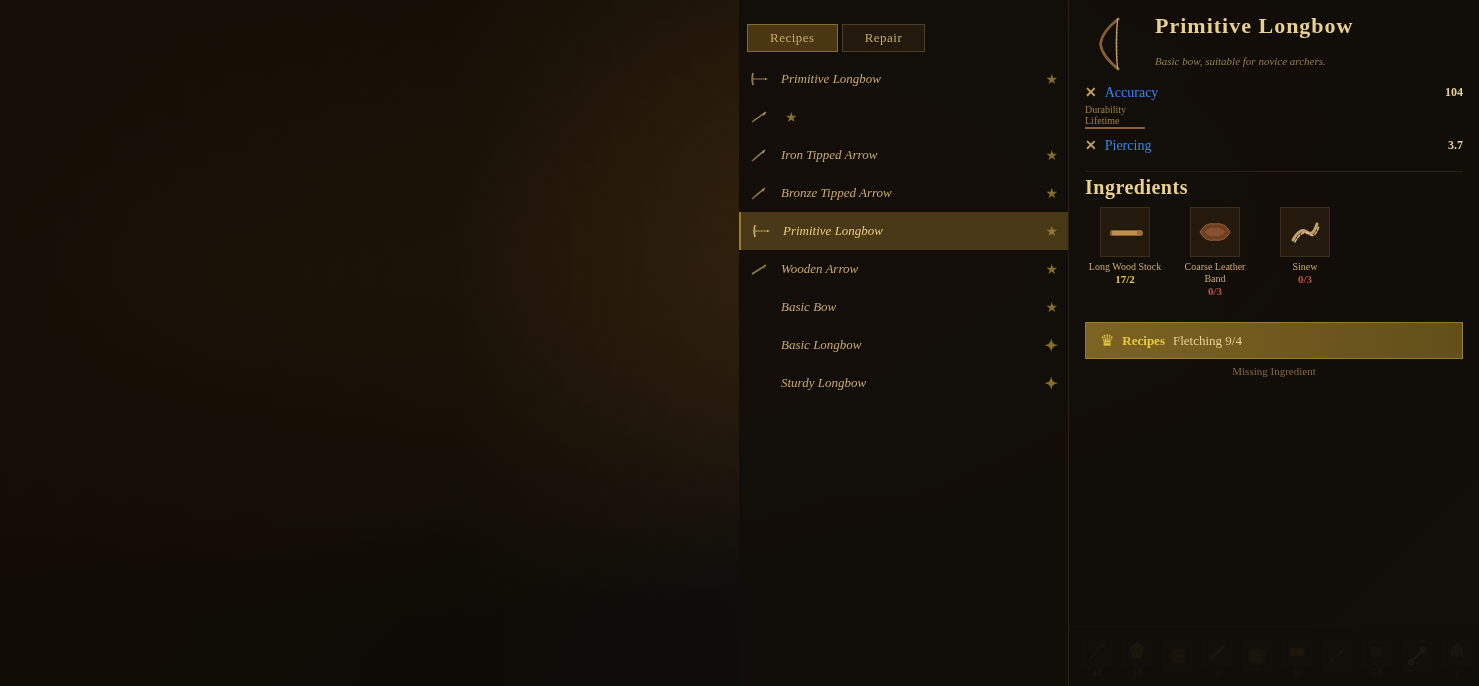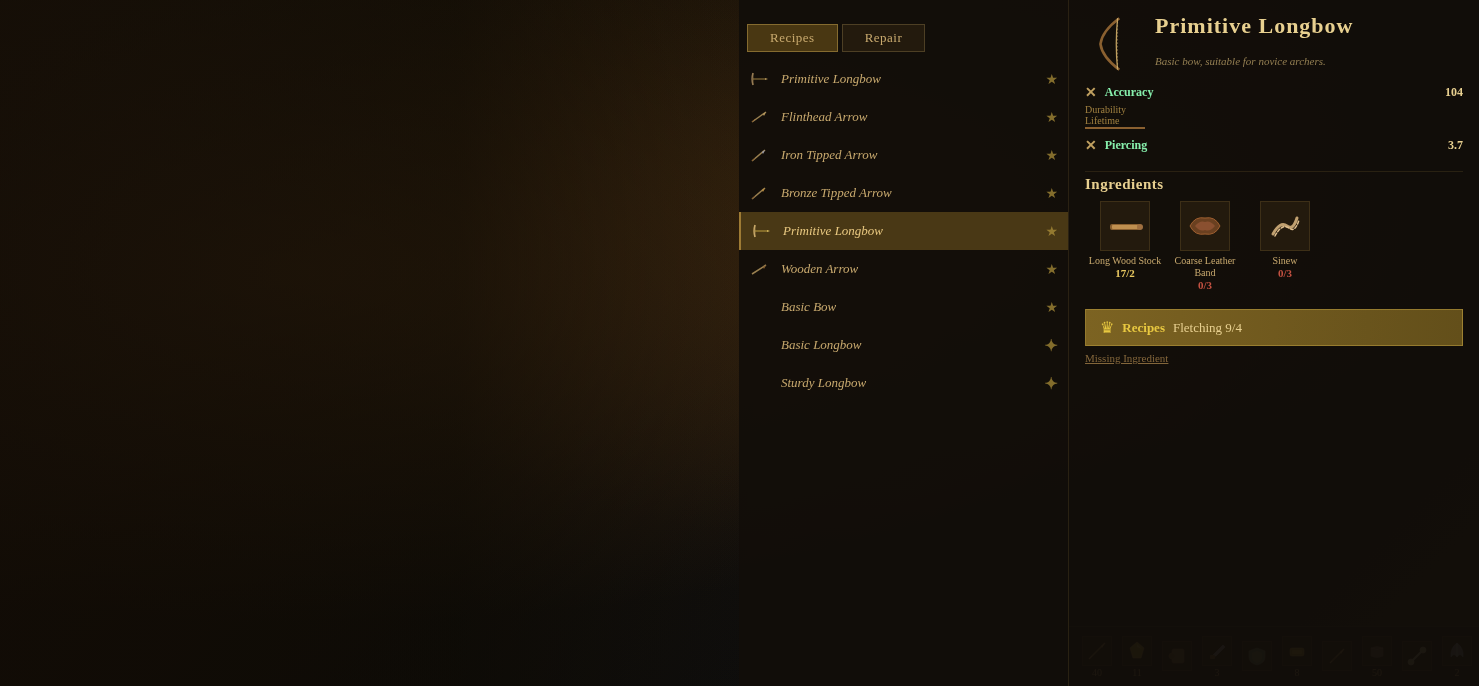--- a/index.html
+++ b/index.html
@@ -202,24 +202,23 @@
     }
 
     .stat-x {
       color: #c0a060;
       font-size: 14px;
       margin-right: 8px;
       font-weight: bold;
     }
 
     .stat-name {
-      color: #86efac;
-      font-size: 12px;
+      color: #3b82f6;
+      font-size: 14px;
       flex: 1;
-      font-weight: bold;
     }
 
     .stat-value {
       color: #e8d090;
       font-size: 12px;
       font-weight: bold;
       min-width: 30px;
       text-align: right;
     }
 
@@ -235,30 +234,31 @@
 
     .durability-line {
       height: 2px;
       background: #8a6030;
       width: 60px;
       margin-top: 1px;
     }
 
     .ingredients-title {
       color: #e8d090;
-      font-size: 15px;
+      font-size: 20px;
       font-weight: bold;
       margin-bottom: 8px;
       letter-spacing: 0.5px;
     }
 
     .ingredients-grid {
       display: flex;
       flex-wrap: wrap;
-      margin-bottom: 10px;
+      gap: 10px;
+      margin-bottom: 17px;
     }
 
     .ingredient-item {
       display: flex;
       flex-direction: column;
       align-items: center;
       width: 80px;
     }
 
     .ingredient-icon {
@@ -312,22 +312,22 @@
 
     .fletching-text {
       color: #e8d090;
       font-size: 13px;
       text-align: right;
     }
 
     .missing-ingredient-text {
       color: rgba(180,140,80,0.7);
       font-size: 11px;
+      text-align: center;
       margin-top: 6px;
-      text-decoration: underline;
     }
 
     
     .inventory-bar {
       position: absolute;
       bottom: 0;
       right: 0;
       width: 410px;
       height: 60px;
       background: rgba(15,10,5,0.95);
@@ -405,21 +405,20 @@
       </div>
 
       <div class="recipe-item">
         <div class="recipe-icon">
           <svg viewBox="0 0 20 20" fill="none">
             <line x1="3" y1="15" x2="17" y2="5" stroke="#9a8050" stroke-width="1.5"></line>
             <polygon points="17,5 14,7 15,9" fill="#c0a060"></polygon>
             <line x1="3" y1="15" x2="6" y2="12" stroke="#8a6030" stroke-width="1"></line>
           </svg>
         </div>
-        <span class="recipe-name">Flinthead Arrow</span>
         <span class="star-icon">★</span>
       </div>
 
       <div class="recipe-item">
         <div class="recipe-icon">
           <svg viewBox="0 0 20 20" fill="none">
             <line x1="3" y1="16" x2="16" y2="5" stroke="#9a8050" stroke-width="1.5"></line>
             <polygon points="16,5 13,7 14,9" fill="#a0a0b0"></polygon>
             <line x1="3" y1="16" x2="6" y2="13" stroke="#8a6030" stroke-width="1"></line>
           </svg>

